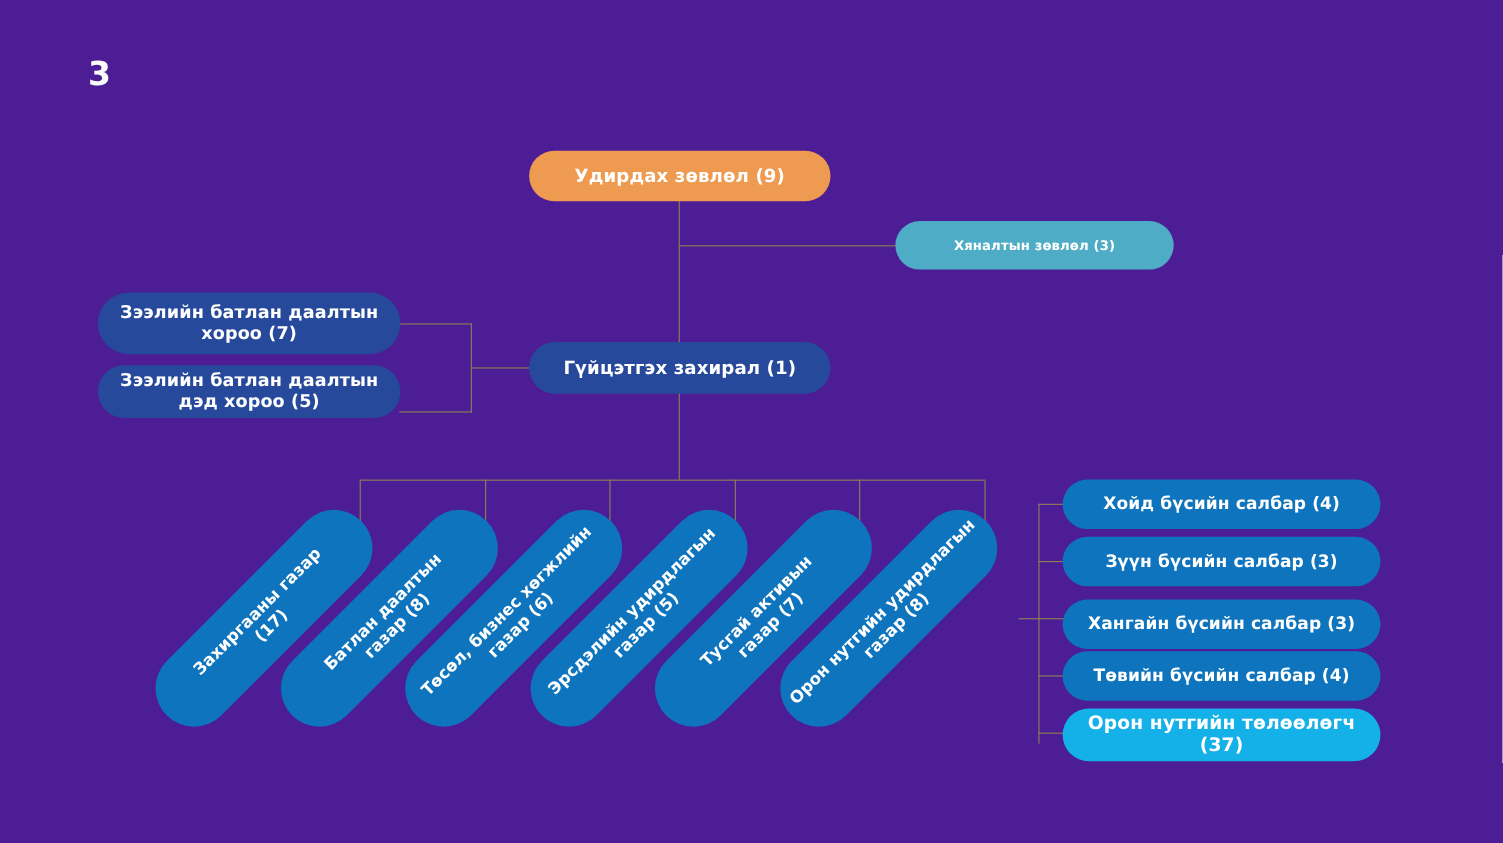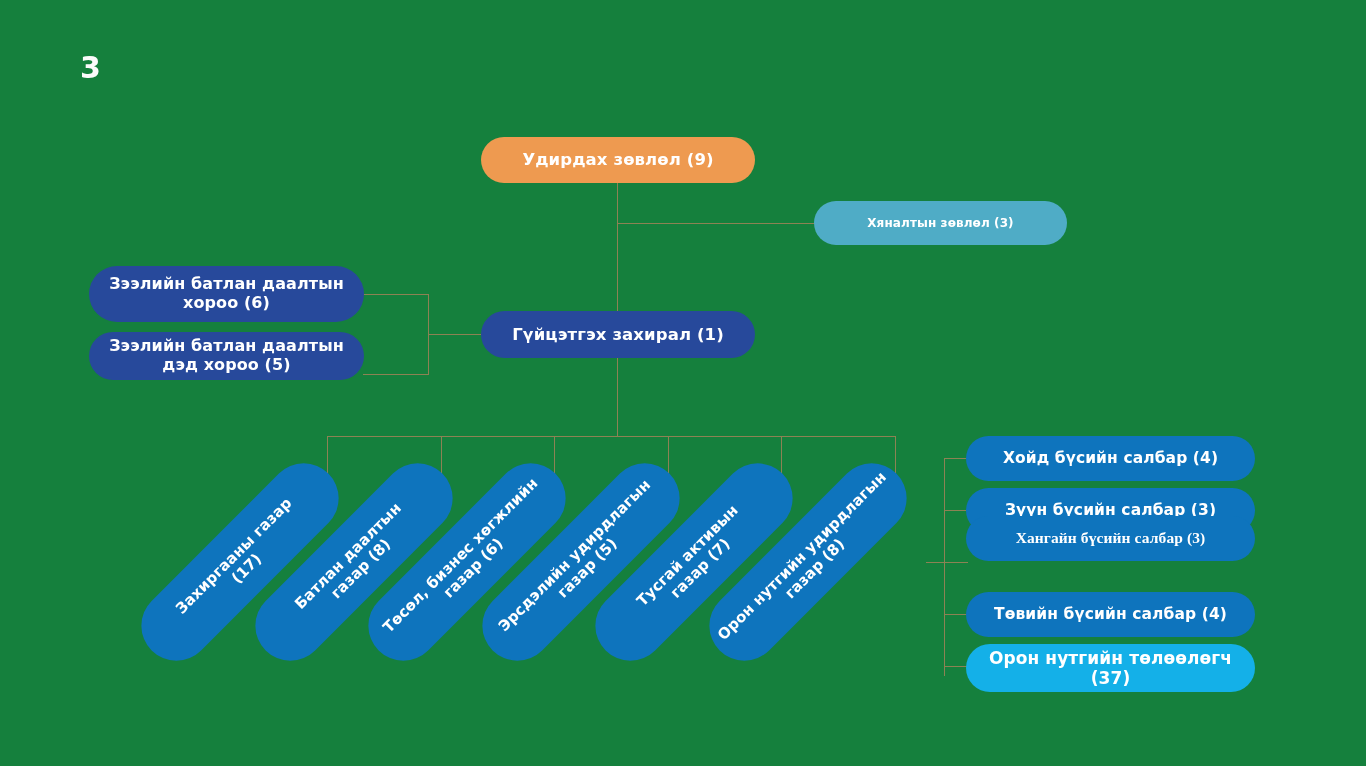--- a/index.html
+++ b/index.html
@@ -7,21 +7,21 @@
     padding: 0;
     background: #ffffff;
   }
   body {
     font-family: "DejaVu Sans", "Liberation Sans", sans-serif;
   }
   #canvas {
     position: relative;
     width: 1366px;
     height: 766px;
-    background: #15803d;
+    background: #4c1d95;
     overflow: hidden;
   }
 
   
   .ln {
     position: absolute;
     background: #8d8254;
   }
   .ln-v { width: 1px; }
   .ln-h { height: 1px; }
@@ -127,21 +127,21 @@
 
   <div class="node n-board" style="left:481px; top:137px; width:274px; height:46px;">
     <span>Удирдах зөвлөл (9)</span>
   </div>
 
   <div class="node n-supervise" style="left:814px; top:201px; width:253px; height:44px;">
     <span>Хяналтын зөвлөл (3)</span>
   </div>
 
   <div class="node n-committee" style="left:89px; top:266px; width:275px; height:56px;">
-    <span>Зээлийн батлан даалтын хороо (6)</span>
+    <span>Зээлийн батлан даалтын хороо (7)</span>
   </div>
 
   <div class="node n-committee" style="left:89px; top:332px; width:275px; height:48px;">
     <span>Зээлийн батлан даалтын дэд хороо (5)</span>
   </div>
 
   <div class="node n-ceo" style="left:481px; top:311px; width:274px; height:47px;">
     <span>Гүйцэтгэх захирал (1)</span>
   </div>
 
@@ -182,21 +182,21 @@
   </div>
 
   <div class="node n-branch" style="left:966px; top:436px; width:289px; height:45px;">
     <span>Хойд бүсийн салбар (4)</span>
   </div>
 
   <div class="node n-branch" style="left:966px; top:488px; width:289px; height:45px;">
     <span>Зүүн бүсийн салбар (3)</span>
   </div>
 
-  <div class="node n-branch" style="left:966px; top:516px; width:289px; height:45px;font-family:Liberation Serif, serif;">
+  <div class="node n-branch" style="left:966px; top:545px; width:289px; height:45px;">
     <span>Хангайн бүсийн салбар (3)</span>
   </div>
 
   <div class="node n-branch" style="left:966px; top:592px; width:289px; height:45px;">
     <span>Төвийн бүсийн салбар (4)</span>
   </div>
 
   <div class="node n-rep" style="left:966px; top:644px; width:289px; height:48px;">
     <span>Орон нутгийн төлөөлөгч (37)</span>
   </div>

